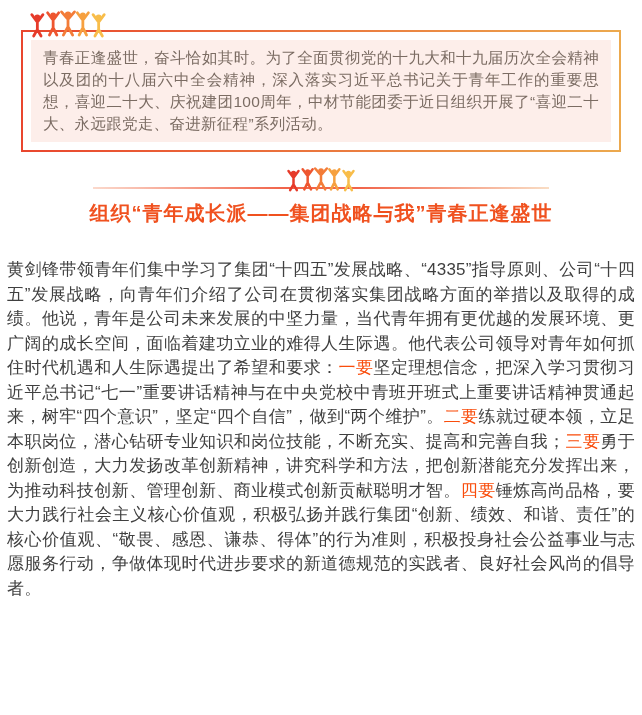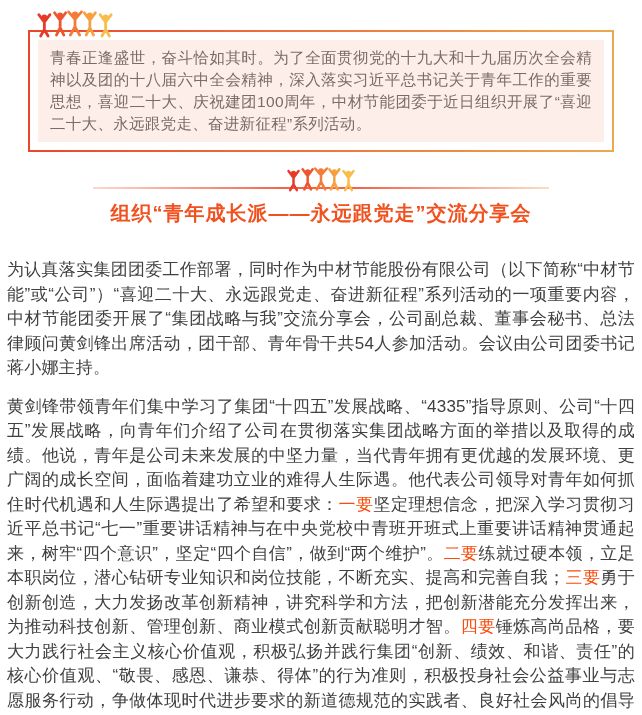--- a/index.html
+++ b/index.html
@@ -11,21 +11,21 @@
   *{box-sizing:border-box;}
   html,body{margin:0;padding:0;}
   body{
     width:642px;height:715px;overflow:hidden;background:#ffffff;
     font-family:"Liberation Sans","DejaVu Sans",sans-serif;
     -webkit-font-smoothing:antialiased;
   }
   .hidden-defs{position:absolute;width:0;height:0;overflow:hidden;}
 
   
-  .intro-wrap{position:relative;margin:8px 28px 0;padding-top:22px;}
+  .intro-wrap{position:relative;margin:8px 21px 0;padding-top:22px;}
   .intro-icon{position:absolute;top:0;left:8px;width:78px;height:30px;}
   .intro-box{
     border:2px solid var(--border-left,#e9462e);
     border-image:linear-gradient(90deg,var(--border-left,#e9462e),var(--border-right,#eca94e)) 1;
     background:#ffffff;
   }
   .intro-panel{
     margin:8px;padding:7px 12px;
     background:var(--box-bg,#fdeeea);
   }
@@ -97,19 +97,18 @@
   </div>
 </div>
 
 <div class="heading-block">
   <div class="heading-divider">
     <span class="line"></span>
     <svg class="crowd-icon" viewBox="0 0 84 32">
         <use href="#crowd"></use>
       </svg>
   </div>
-  <h1 class="page-title">组织“青年成长派——永远跟党走”交流分享会</h1>
+  <h1 class="page-title">组织“青年成长派——集团战略与我”青春正逢盛世</h1>
 </div>
 
 <div class="article">
-  <p>为认真落实集团团委工作部署，同时作为中材节能股份有限公司（以下简称“中材节能”或“公司”）“喜迎二十大、永远跟党走、奋进新征程”系列活动的一项重要内容，中材节能团委开展了“集团战略与我”交流分享会，公司副总裁、董事会秘书、总法律顾问黄剑锋出席活动，团干部、青年骨干共54人参加活动。会议由公司团委书记蒋小娜主持。</p>
   <p><span>黄剑锋带领青年们集中学习了集团“十四五”发展战略、“4335”指导原则、公司“十四五”发展战略，向青年们介绍了公司在贯彻落实集团战略方面的举措以及取得的成绩。他说，青年是公司未来发展的中坚力量，当代青年拥有更优越的发展环境、更广阔的成长空间，面临着建功立业的难得人生际遇。他代表公司领导对青年如何抓住时代机遇和人生际遇提出了希望和要求：</span><span class="accent">一要</span><span>坚定理想信念，把深入学习贯彻习近平总书记“七一”重要讲话精神与在中央党校中青班开班式上重要讲话精神贯通起来，树牢“四个意识”，坚定“四个自信”，做到“两个维护”。</span><span class="accent">二要</span><span>练就过硬本领，立足本职岗位，潜心钻研专业知识和岗位技能，不断充实、提高和完善自我；</span><span class="accent">三要</span><span>勇于创新创造，大力发扬改革创新精神，讲究科学和方法，把创新潜能充分发挥出来，为推动科技创新、管理创新、商业模式创新贡献聪明才智。</span><span class="accent">四要</span><span>锤炼高尚品格，要大力践行社会主义核心价值观，积极弘扬并践行集团“创新、绩效、和谐、责任”的核心价值观、“敬畏、感恩、谦恭、得体”的行为准则，积极投身社会公益事业与志愿服务行动，争做体现时代进步要求的新道德规范的实践者、良好社会风尚的倡导者。</span></p>
 </div>
 
 </body></html>

